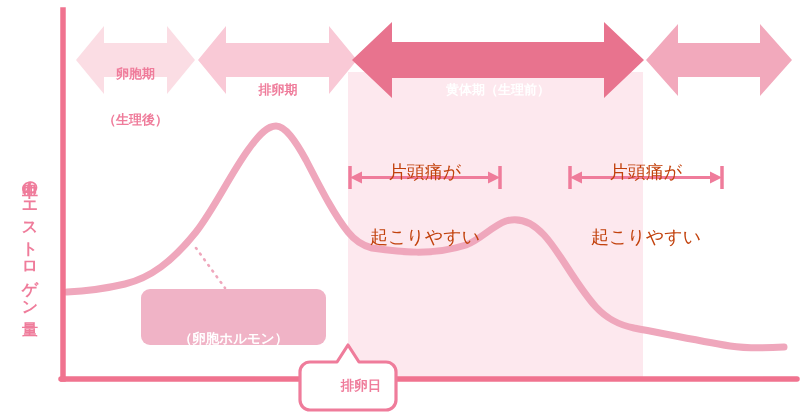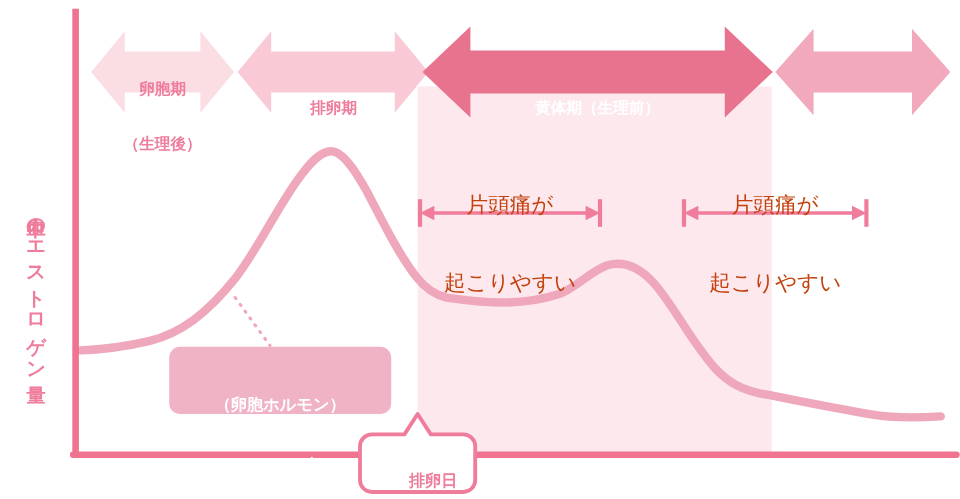--- a/index.html
+++ b/index.html
@@ -184,15 +184,15 @@
   <div class="ov-label migraine-text" style="left:581px; top:118px; width:130px;">
     <div>片頭痛が</div>
     <div>起こりやすい</div>
   </div>
 
   <div class="ov-label estrogen-text" style="left:141px; top:296px; width:185px;">
     <div>（卵胞ホルモン）</div>
     <div>エストロゲン</div>
   </div>
 
-  <div class="ov-label ovul-day-text" style="left:300px; top:394px; width:96px;padding-left:13px;">排卵日</div>
+  <div class="ov-label ovul-day-text" style="left:300px; top:378px; width:96px;padding-left:13px;">排卵日</div>
 
 </div>
 
 </body></html>

